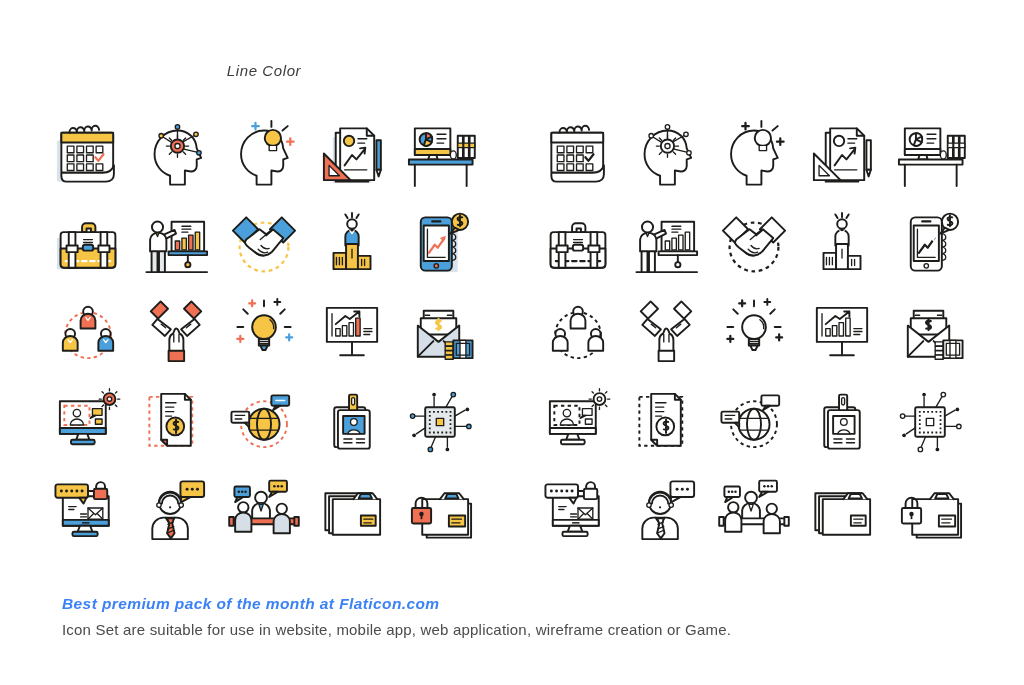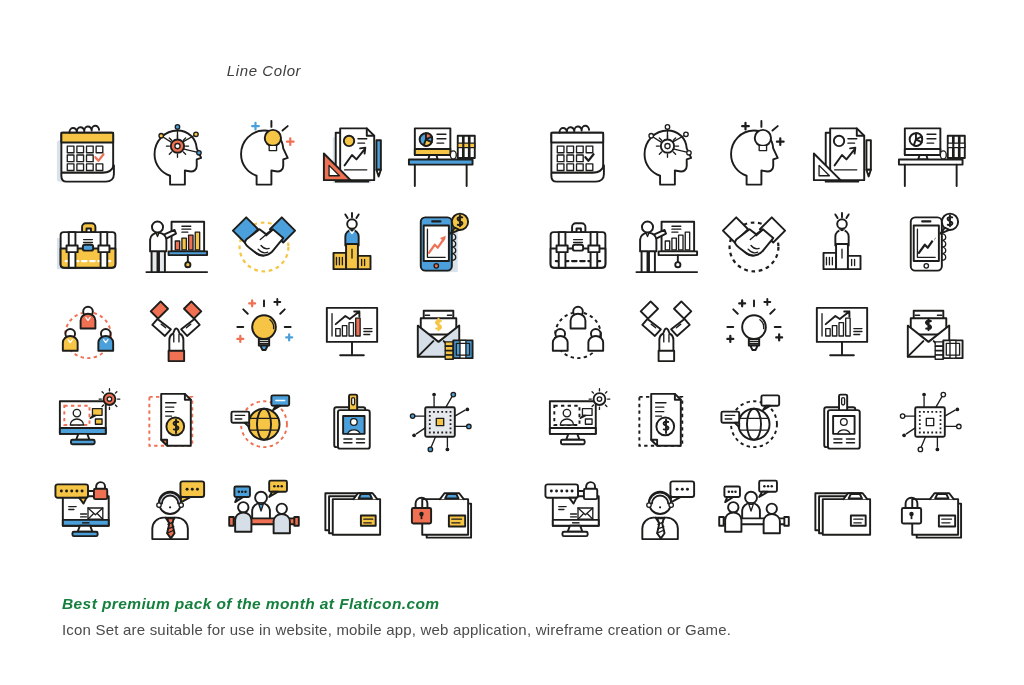--- a/index.html
+++ b/index.html
@@ -30,21 +30,21 @@
   .sh{fill:var(--shadow);stroke:none;}
   .nf{fill:none;}
 
   
   .line .fy,.line .fo,.line .fb,.line .fg,.line .fl{fill:#fff;}
   .line .sh{display:none;}
   .line .dashy,.line .dasho{stroke:var(--ink);}
   .line .so,.line .sy,.line .sb,.line .sw{stroke:var(--ink);}
 
   .footer-title{position:absolute;left:62px;top:595px;font-size:15.5px;font-weight:bold;
-    font-style:italic;color:#15803d;letter-spacing:.4px;}
+    font-style:italic;color:#3b82f6;letter-spacing:.4px;}
   .footer-sub{position:absolute;left:62px;top:621px;font-size:15px;color:#4b4b4b;letter-spacing:.2px;}
 </style>
 </head>
 <body>
 
 <div id="sheet">
   <div class="panel-header" id="hdr-color">Line Color</div>
 
   <div class="panel color" id="panel-color">
     <div class="grid">

